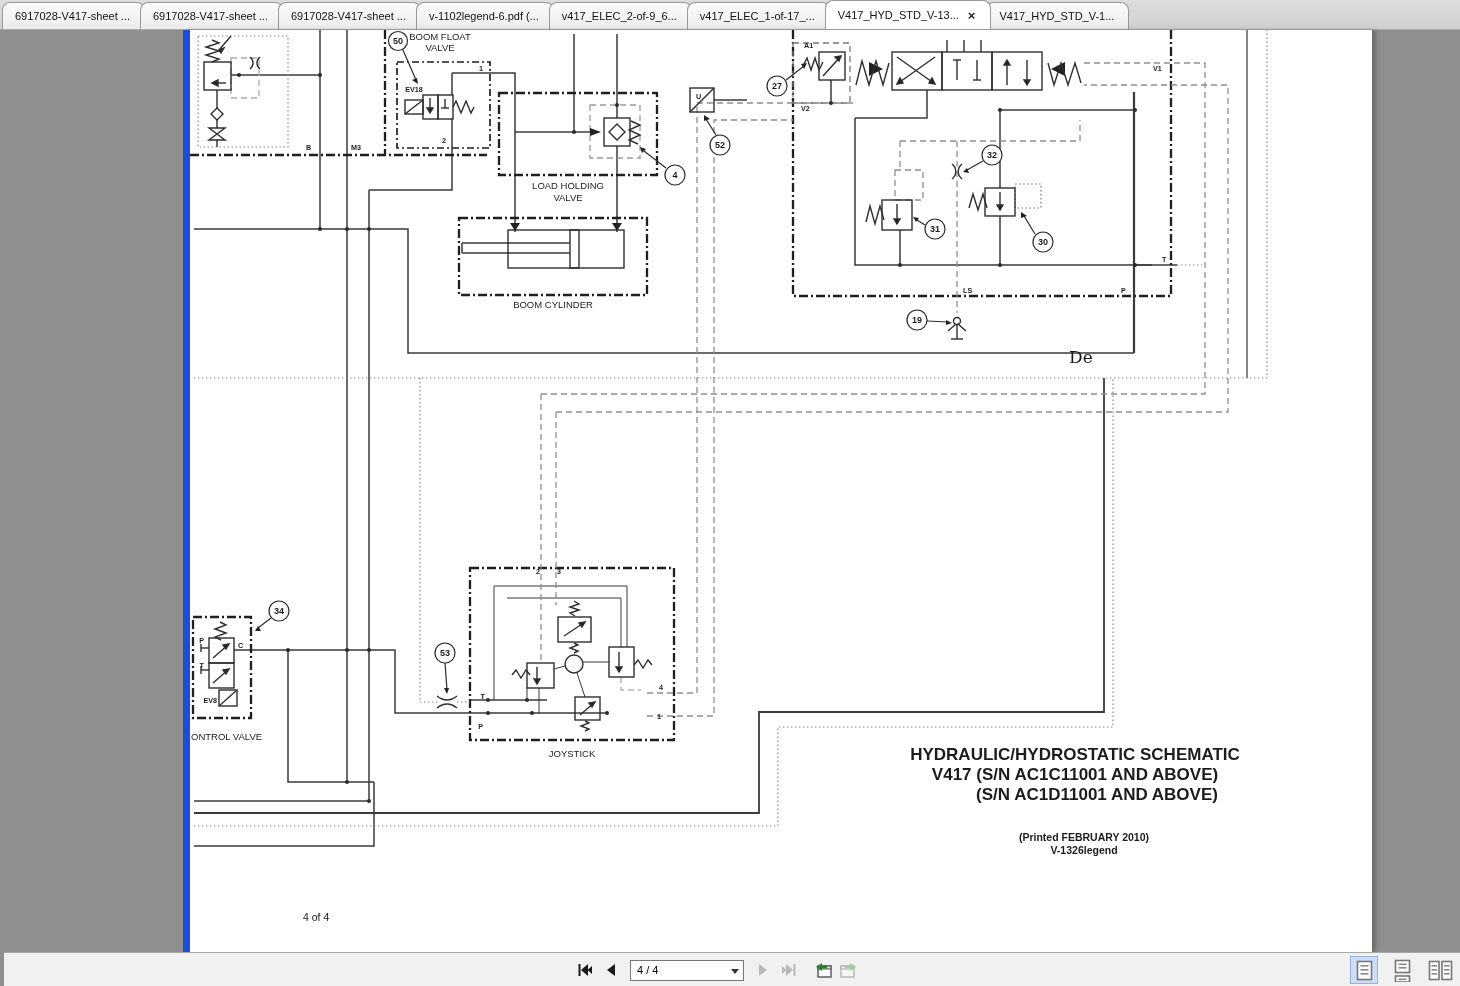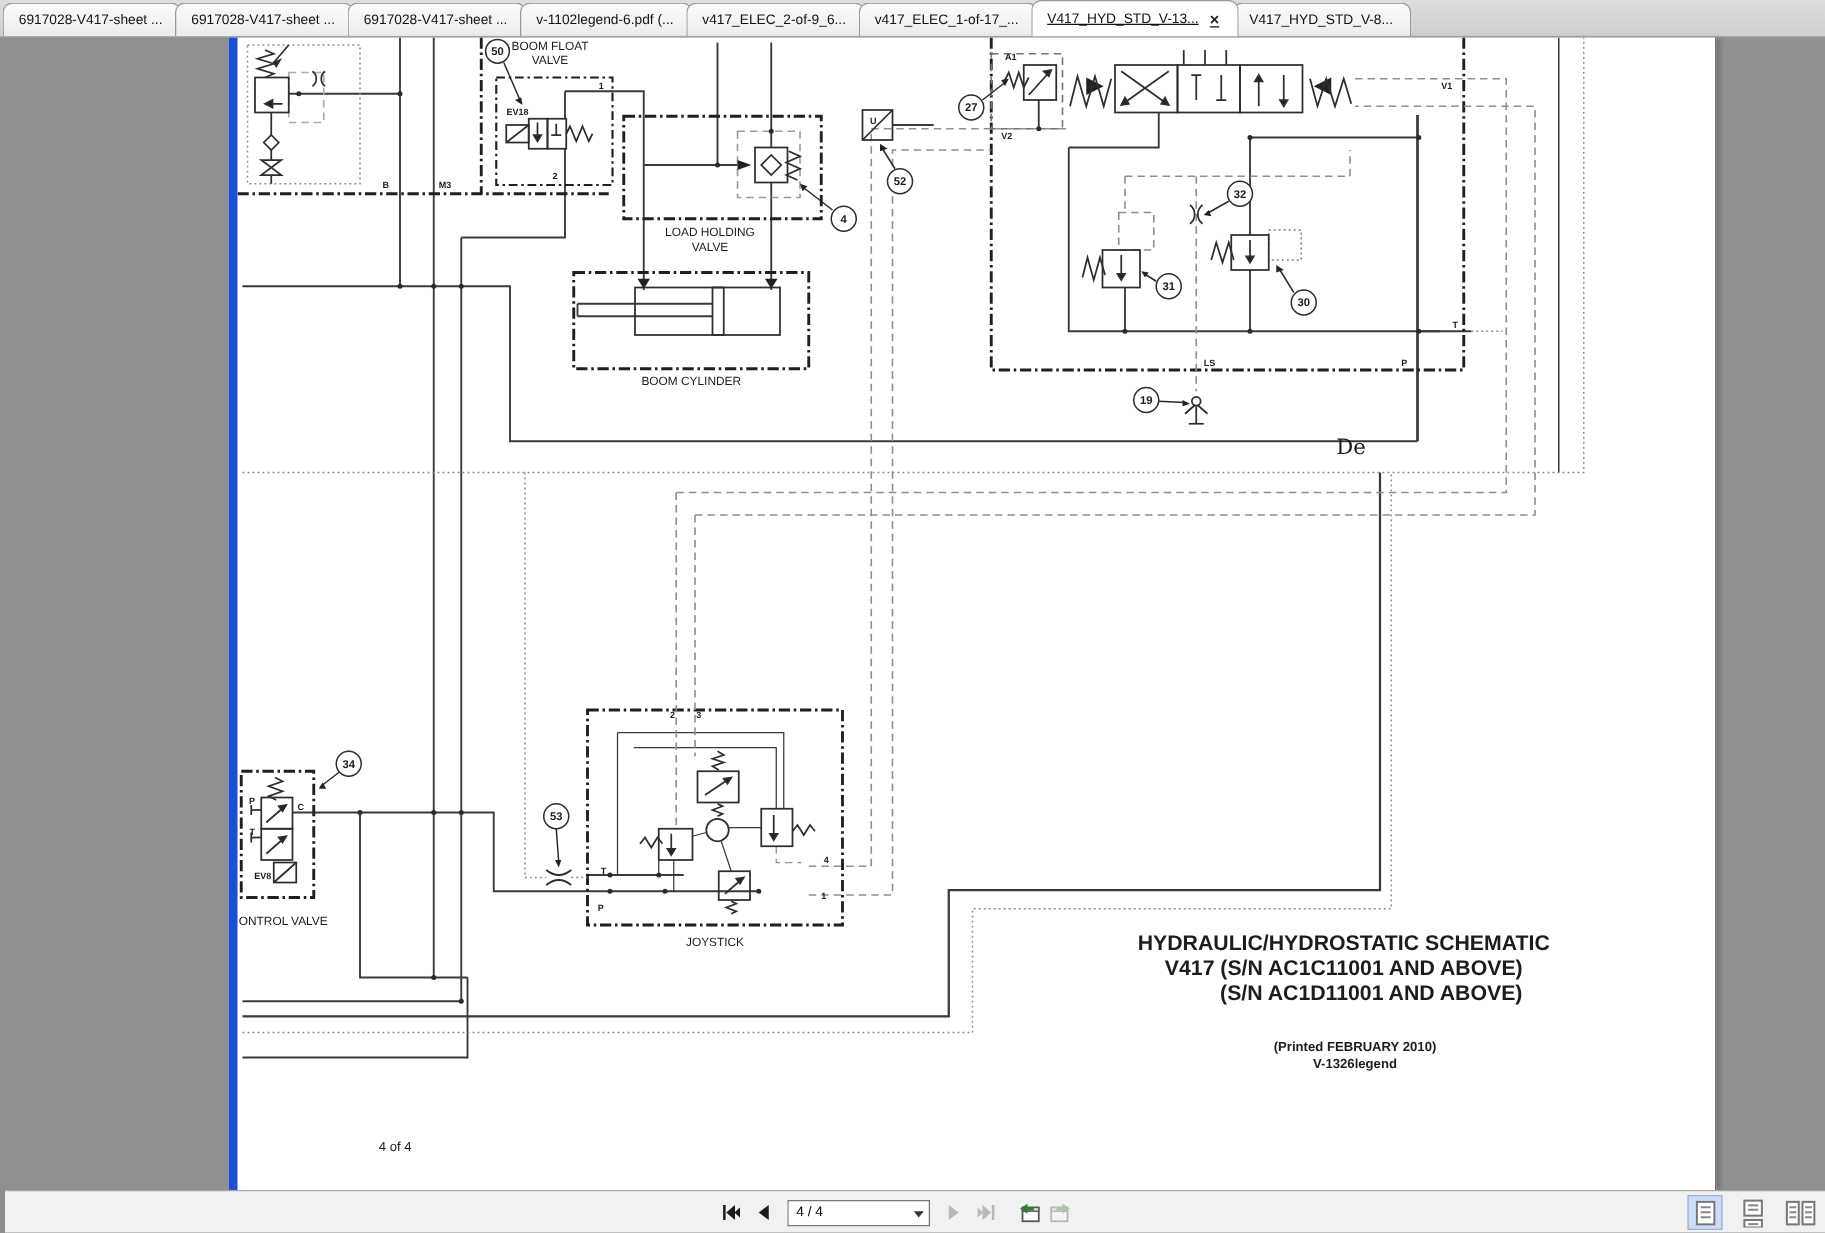--- a/index.html
+++ b/index.html
@@ -7,21 +7,21 @@
     font-family:"Liberation Sans",sans-serif; background:#8f8f8f; }
 
   
   .tabbar { position:absolute; left:0; top:0; width:1460px; height:30px;
     background:linear-gradient(#dedede,#cfcfcf); border-bottom:1px solid #aaa;
     display:flex; align-items:flex-end; padding-left:2px; }
   .tab { height:27px; margin-right:-5px; padding:0 14px 0 12px;
     background:linear-gradient(#fbfbfb,#ececec); border:1px solid #999;
     border-bottom:none; border-radius:8px 8px 0 0; display:flex; align-items:center;
     gap:8px; font-size:11px; color:#111; white-space:nowrap; position:relative; }
-  .tab.active { background:#ffffff; z-index:5; height:29px;text-decoration:underline; }
+  .tab.active { background:#ffffff; z-index:5; height:29px; }
   .tab .close { font-size:13px; font-weight:bold; color:#222; line-height:1; padding:0 1px; }
 
   
   .viewer { position:absolute; left:0; top:30px; width:1460px; height:922px; background:#8f8f8f; }
   .page { position:absolute; left:183px; top:0; width:1190px; height:922px;
     background:#ffffff; border-right:1px solid #6e6e6e; border-left:7px solid #1d4ed8;
     box-shadow:3px 0 4px rgba(0,0,0,.25); }
   svg text { font-family:"Liberation Sans",sans-serif; fill:#1c1c1c; }
   .lbl  { font-size:9.5px; }
   .port { font-size:7.2px; font-weight:bold; }
@@ -70,21 +70,21 @@
       <span>v417_ELEC_2-of-9_6...</span>
     </div>
   <div class="tab">
       <span>v417_ELEC_1-of-17_...</span>
     </div>
   <div class="tab active">
     <span>V417_HYD_STD_V-13...</span>
     <span class="close">×</span>
   </div>
   <div class="tab">
-      <span>V417_HYD_STD_V-8...</span>
+      <span>V417_HYD_STD_V-1...</span>
     </div>
 </div>
 
 <div class="viewer">
   <div class="page">
     <svg width="1190" height="922" viewBox="183 30 1190 922">
 
       <g stroke="#3a3a3a" stroke-width="1.5" fill="none">
         <path d="M313,30 V229"></path>
           <path d="M340,30 V782"></path>

